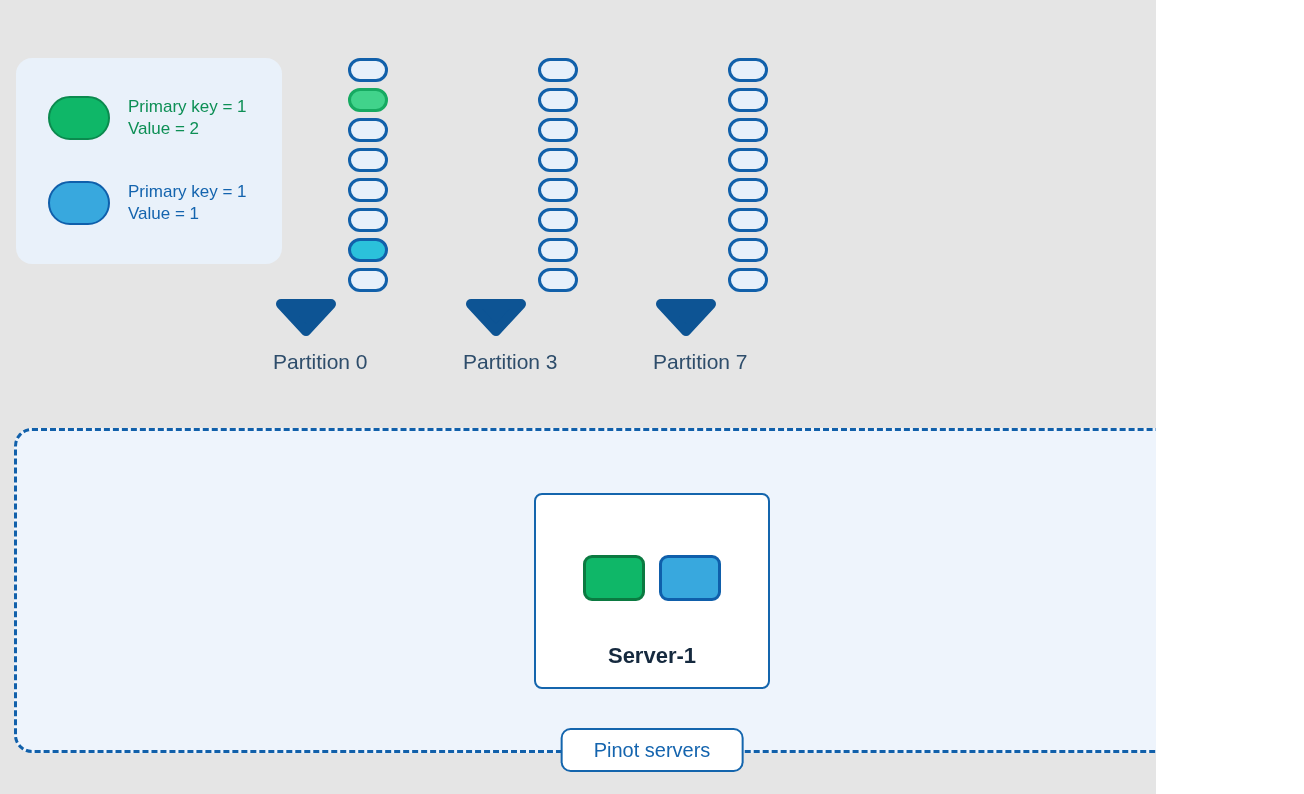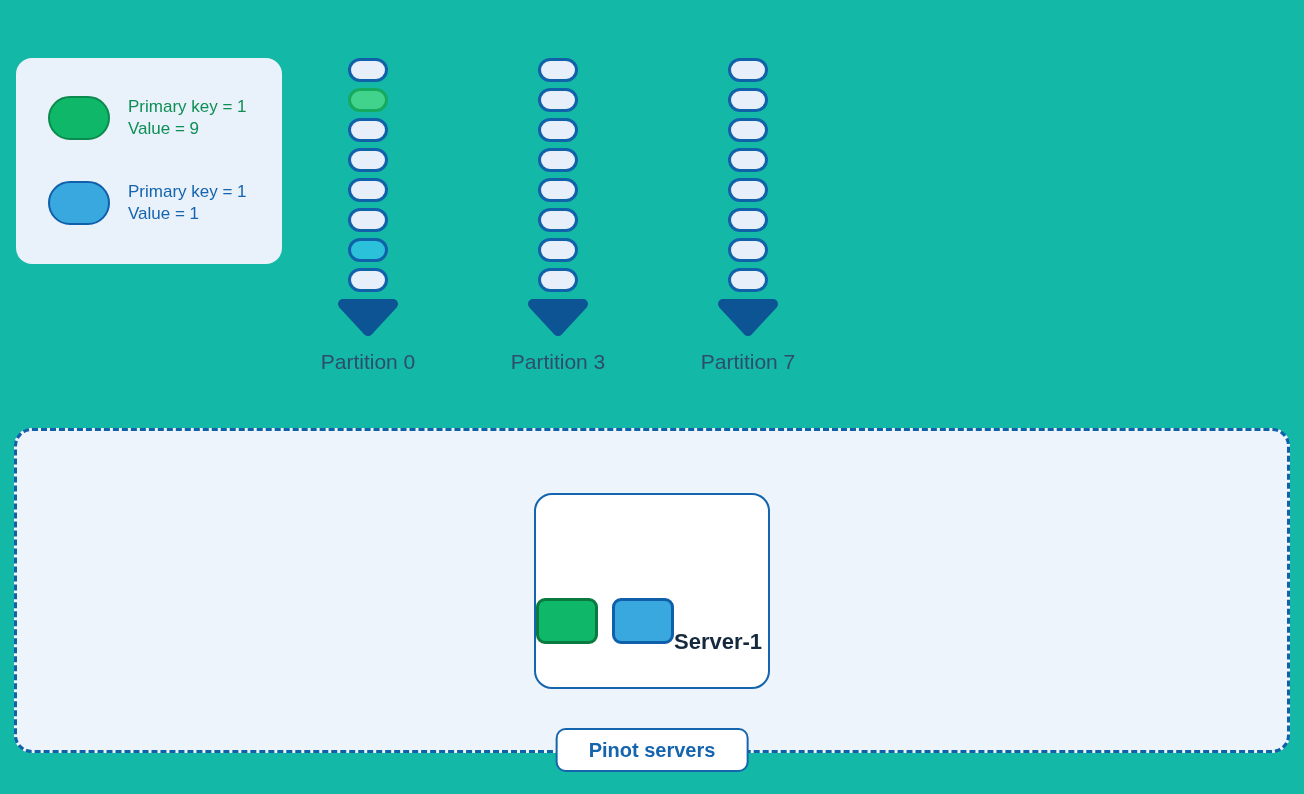--- a/index.html
+++ b/index.html
@@ -1,81 +1,81 @@
 <!DOCTYPE html>
 <html style="--legend-bg: #e9f1fa; --cluster-bg: #eef4fc; --green-fill: #0fb768; --green-border: #0b8a4e; --blue-fill: #38a8de; --blue-border: #0f5fab; --cyan-fill: #2bc1db; --stack-green-fill: #41d38b; --stack-green-border: #16aa61; --pill-default-fill: #e7f0fa; --pill-border: #1160aa; --seg-default-fill: #e4eef9; --seg-green-border: #0b7a41; --server-border: #1465ad; --arrow: #0d5494; --label-text: #2e4d6b; --server-text: #15293e; --green-text: #0d8f55; --blue-text: #1464ae;"><head>
 <meta charset="utf-8">
 <style>
   html,body{margin:0;padding:0;background:#ffffff;}
   *{box-sizing:border-box;}
   .canvas{
-    position:relative;width:1304px;height:794px;background:#14b8a6;overflow:hidden;
+    position:relative;width:1156px;height:794px;background:#e5e5e5;overflow:hidden;
     font-family:"Liberation Sans","DejaVu Sans",sans-serif;
   }
 
   
   .legend{
     position:absolute;left:16px;top:58px;width:266px;height:206px;
     background:var(--legend-bg,#e9f1fa);border-radius:16px;
     padding:38px 20px 0 32px;display:flex;flex-direction:column;gap:41px;
   }
   .legend-item{display:flex;align-items:center;gap:18px;}
   .legend-swatch{width:62px;height:44px;border-radius:22px;flex:0 0 auto;}
   .legend-swatch.green{background:var(--green-fill,#0fb768);border:2.5px solid var(--green-border,#0b8a4e);}
   .legend-swatch.blue{background:var(--blue-fill,#38a8de);border:2.5px solid var(--blue-border,#0f5fab);}
   .legend-text{font-size:17px;line-height:22px;font-weight:500;}
   .legend-text.green{color:var(--green-text,#0d8f55);}
   .legend-text.blue{color:var(--blue-text,#1464ae);}
 
   
   .partitions{position:absolute;left:273px;top:58px;display:flex;}
-  .partition-column{width:190px;display:flex;flex-direction:column;align-items:center;}
+  .partition-column{width:190px;display:flex;flex-direction:column;}
   .pill-stack{display:flex;flex-direction:column;align-items:center;gap:6px;}
   .pill{width:40px;height:24px;border-radius:12px;border:3px solid var(--pill-border,#1160aa);background:var(--pill-default-fill,#e7f0fa);}
   .pill-green{background:var(--stack-green-fill,#41d38b);border-color:var(--stack-green-border,#16aa61);}
   .pill-cyan{background:var(--cyan-fill,#2bc1db);}
   .arrow-wrap{margin-top:5px;height:40px;}
   .partition-label{margin-top:12px;font-size:21px;line-height:26px;font-weight:500;color:var(--label-text,#2e4d6b);white-space:nowrap;}
 
   
   .cluster{
     position:absolute;left:14px;top:428px;width:1276px;height:325px;
     background:var(--cluster-bg,#eef4fc);
     border:3px dashed var(--pill-border,#1160aa);border-radius:18px;
   }
   .server-row{display:flex;justify-content:center;gap:48px;margin-top:62px;}
   .server-box{
     width:236px;height:196px;background:#ffffff;
-    border:2.5px solid var(--server-border,#1465ad);border-radius:18px;
-    display:flex;flex-direction:row;align-items:center;padding-top:60px;
+    border:2.5px solid var(--server-border,#1465ad);border-radius:8px;
+    display:flex;flex-direction:column;align-items:center;padding-top:60px;
   }
   .seg-row{display:flex;gap:14px;height:46px;}
   .seg{width:62px;height:46px;border-radius:9px;border:3px solid var(--server-border,#1465ad);background:var(--seg-default-fill,#e4eef9);}
   .seg-green{background:var(--green-fill,#0fb768);border-color:var(--seg-green-border,#0b7a41);}
   .seg-blue{background:var(--blue-fill,#38a8de);border-color:var(--blue-border,#0f5fab);}
   .server-label{margin-top:42px;font-size:22px;line-height:26px;font-weight:700;color:var(--server-text,#15293e);}
 
   .cluster-tag{
     position:absolute;left:50%;bottom:-22px;transform:translateX(-50%);
     height:44px;background:#ffffff;border:2.5px solid var(--server-border,#1465ad);
     border-radius:10px;padding:0 31px;display:flex;align-items:center;
-    font-size:20px;font-weight:700;color:var(--blue-text,#1464ae);white-space:nowrap;
+    font-size:20px;font-weight:400;color:var(--blue-text,#1464ae);white-space:nowrap;
   }
 </style>
 </head>
 <body>
 
 <div class="canvas">
 
   <div class="legend">
     <div class="legend-item">
       <div class="legend-swatch green"></div>
       <div class="legend-text green">
         <div>Primary key = 1</div>
-        <div>Value = 9</div>
+        <div>Value = 2</div>
       </div>
     </div>
     <div class="legend-item">
       <div class="legend-swatch blue"></div>
       <div class="legend-text blue">
         <div>Primary key = 1</div>
         <div>Value = 1</div>
       </div>
     </div>
   </div>

